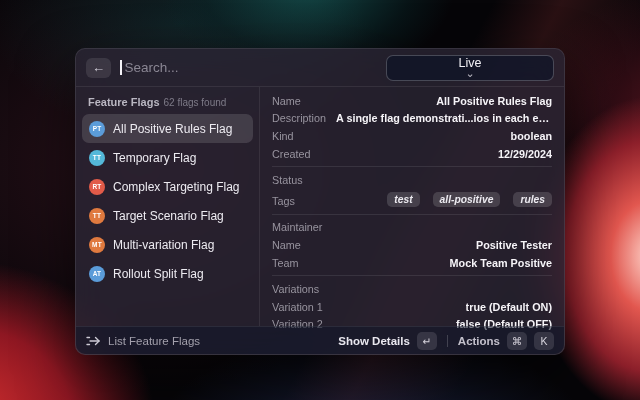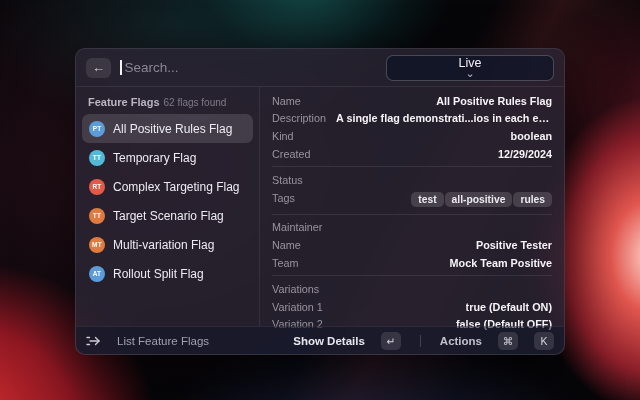--- a/index.html
+++ b/index.html
@@ -54,34 +54,34 @@
   .list-hdr .t{ font-size:11px; font-weight:bold; color:#bab7c2; }
   .list-hdr .c{ font-size:10px; color:#7e7b88; }
   .flag-row{ height:29px; display:flex; align-items:center; gap:8px; padding:0 7px;
          border-radius:7px; cursor:default; }
   .flag-row.sel{ background:rgba(255,255,255,0.13); }
   .fi{ width:16px; height:16px; flex:0 0 16px; border-radius:50%; display:flex; align-items:center;
          justify-content:center; font-size:6.5px; font-weight:bold; color:#fff; letter-spacing:0.2px; }
   .fl{ font-size:12px; color:#edebf1; white-space:nowrap; overflow:hidden; }
 
   .right{ flex:1; min-width:0; padding:5px 12px 0 12px; }
-  .drow{ display:flex; align-items:flex-start; justify-content:space-between; gap:10px;
+  .drow{ display:flex; align-items:flex-end; justify-content:space-between; gap:10px;
          padding:2.8px 0; min-height:17px; }
   .dlab{ font-size:10.8px; color:#98949f; white-space:nowrap; }
   .dval{ font-size:10.8px; font-weight:bold; color:#f6f4f8; white-space:nowrap;
          overflow:hidden; text-overflow:ellipsis; text-align:right; }
   .ddiv{ height:1px; background:rgba(255,255,255,0.09); margin:4px 0; }
-  .tags{ display:flex; gap:1px; }
+  .tags{ display:flex; gap:13px;font-style:italic; }
   .pill{ background:rgba(255,255,255,0.15); border-radius:5px; padding:2px 7px;
          font-size:10.3px; font-weight:bold; color:#eceaf0; }
 
   
   .ftr{ height:28px; flex:0 0 28px; border-top:1px solid rgba(255,255,255,0.08);
         background:rgba(17,22,40,0.55); border-radius:0 0 10px 10px;
-        display:flex; align-items:center; padding:0 10px; gap:16px; }
+        display:flex; align-items:center; padding:0 10px; gap:7px; }
   .launch{ color:#cfccd6; display:flex; align-items:center; }
   .src{ font-size:11.5px; color:#a3a0ac; }
   .sp{ flex:1; }
   .act{ font-size:11.5px; font-weight:bold; color:#e9e7ee; }
   .act.dim{ color:#c3c0cb; font-weight:bold; }
   .key{ min-width:20px; height:18px; padding:0 4px; border-radius:5px; background:rgba(255,255,255,0.12);
         display:flex; align-items:center; justify-content:center; font-size:10.5px; color:#d6d3dc; }
   .vdiv{ width:1px; height:12px; background:rgba(255,255,255,0.18); margin:0 3px; }
 </style>
 </head>

